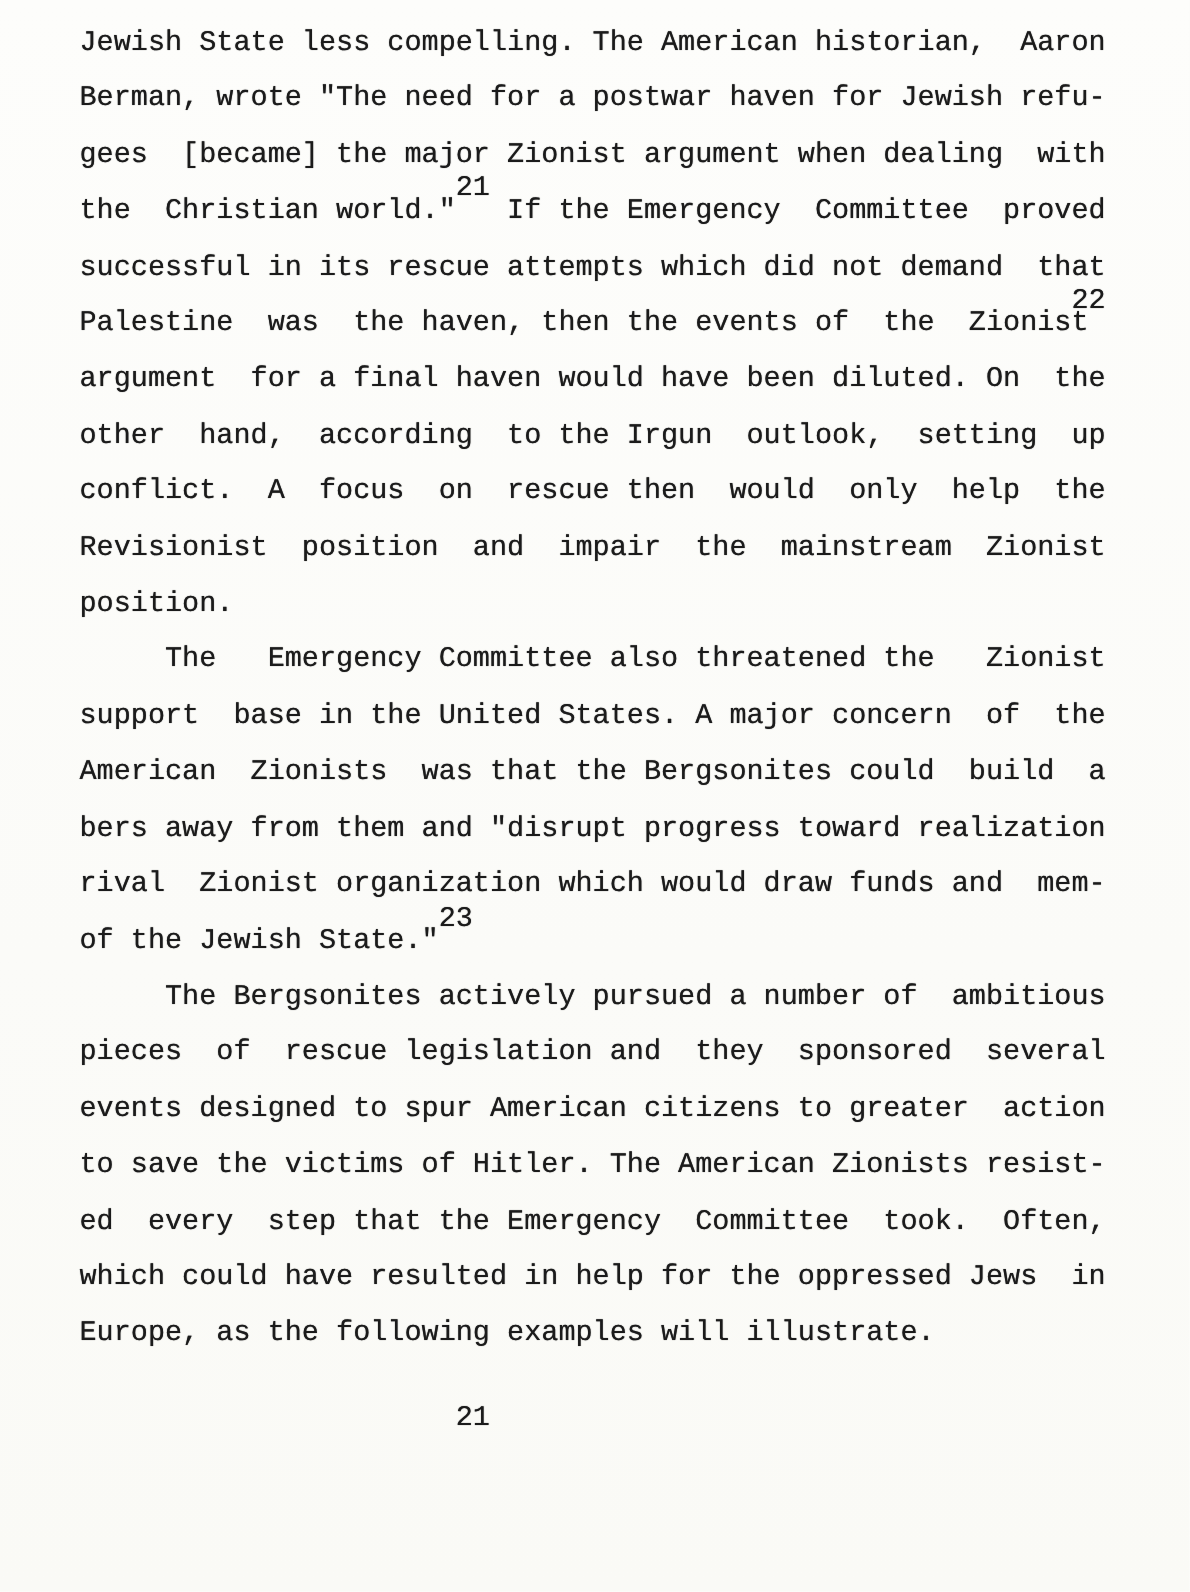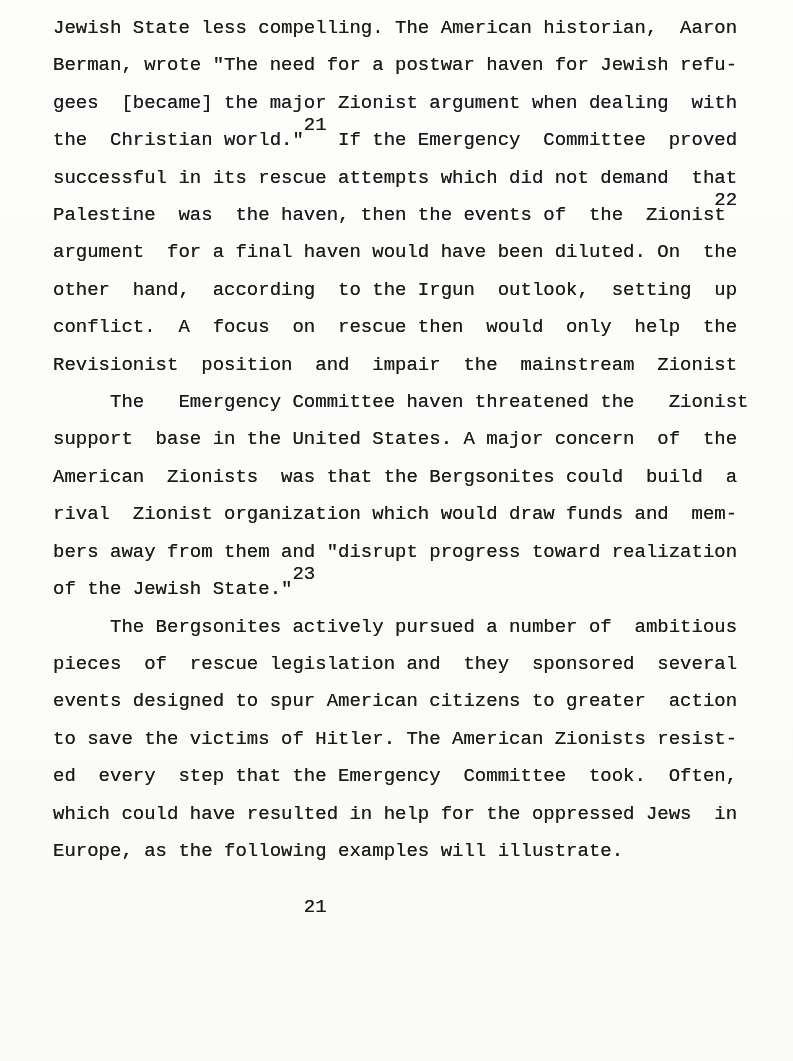--- a/index.html
+++ b/index.html
@@ -48,25 +48,26 @@
   <div class="line">gees  [became] the major Zionist argument when dealing  with</div>
   <div class="line sup">                      21</div>
   <div class="line">the  Christian world."   If the Emergency  Committee  proved</div>
   <div class="line">successful in its rescue attempts which did not demand  that</div>
   <div class="line sup">                                                          22</div>
   <div class="line">Palestine  was  the haven, then the events of  the  Zionist</div>
   <div class="line">argument  for a final haven would have been diluted. On  the</div>
   <div class="line">other  hand,  according  to the Irgun  outlook,  setting  up</div>
   <div class="line">conflict.  A  focus  on  rescue then  would  only  help  the</div>
   <div class="line">Revisionist  position  and  impair  the  mainstream  Zionist</div>
-  <div class="line">     The   Emergency Committee haven threatened the   Zionist</div>
+  <div class="line">position.</div>
+  <div class="line">     The   Emergency Committee also threatened the   Zionist</div>
   <div class="line">support  base in the United States. A major concern  of  the</div>
   <div class="line">American  Zionists  was that the Bergsonites could  build  a</div>
+  <div class="line">bers away from them and "disrupt progress toward realization</div>
   <div class="line">rival  Zionist organization which would draw funds and  mem-</div>
-  <div class="line">bers away from them and "disrupt progress toward realization</div>
   <div class="line sup">                     23</div>
   <div class="line">of the Jewish State."</div>
   <div class="line">     The Bergsonites actively pursued a number of  ambitious</div>
   <div class="line">pieces  of  rescue legislation and  they  sponsored  several</div>
   <div class="line">events designed to spur American citizens to greater  action</div>
   <div class="line">to save the victims of Hitler. The American Zionists resist-</div>
   <div class="line">ed  every  step that the Emergency  Committee  took.  Often,</div>
   <div class="line">which could have resulted in help for the oppressed Jews  in</div>
   <div class="line">Europe, as the following examples will illustrate.</div>
   <div class="line page-num">                      21</div>

